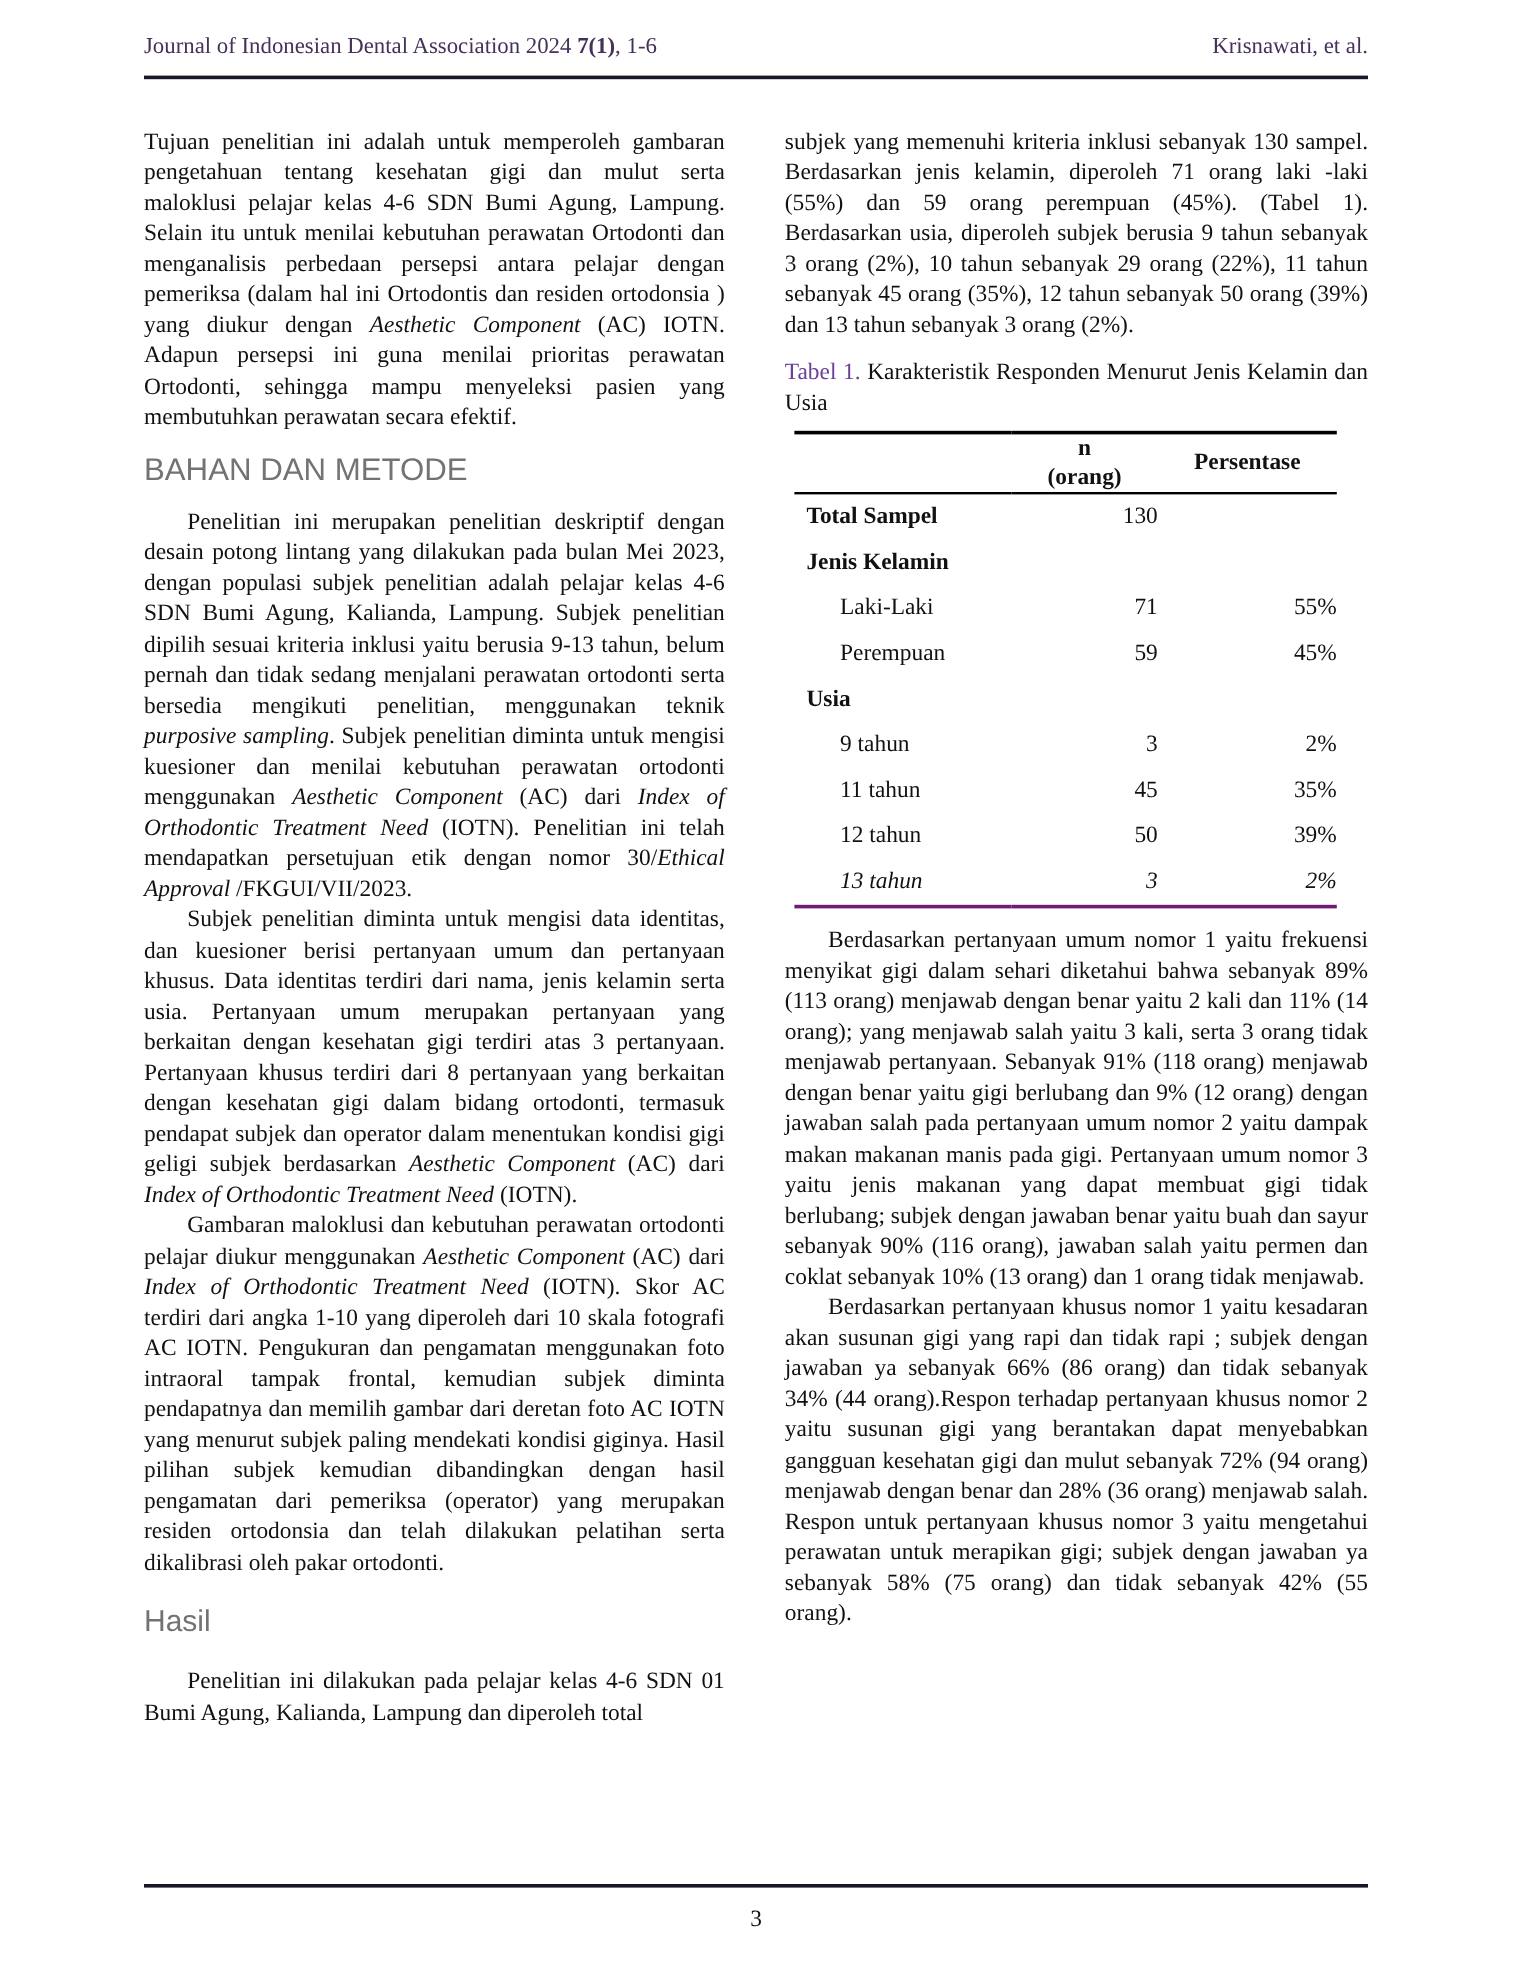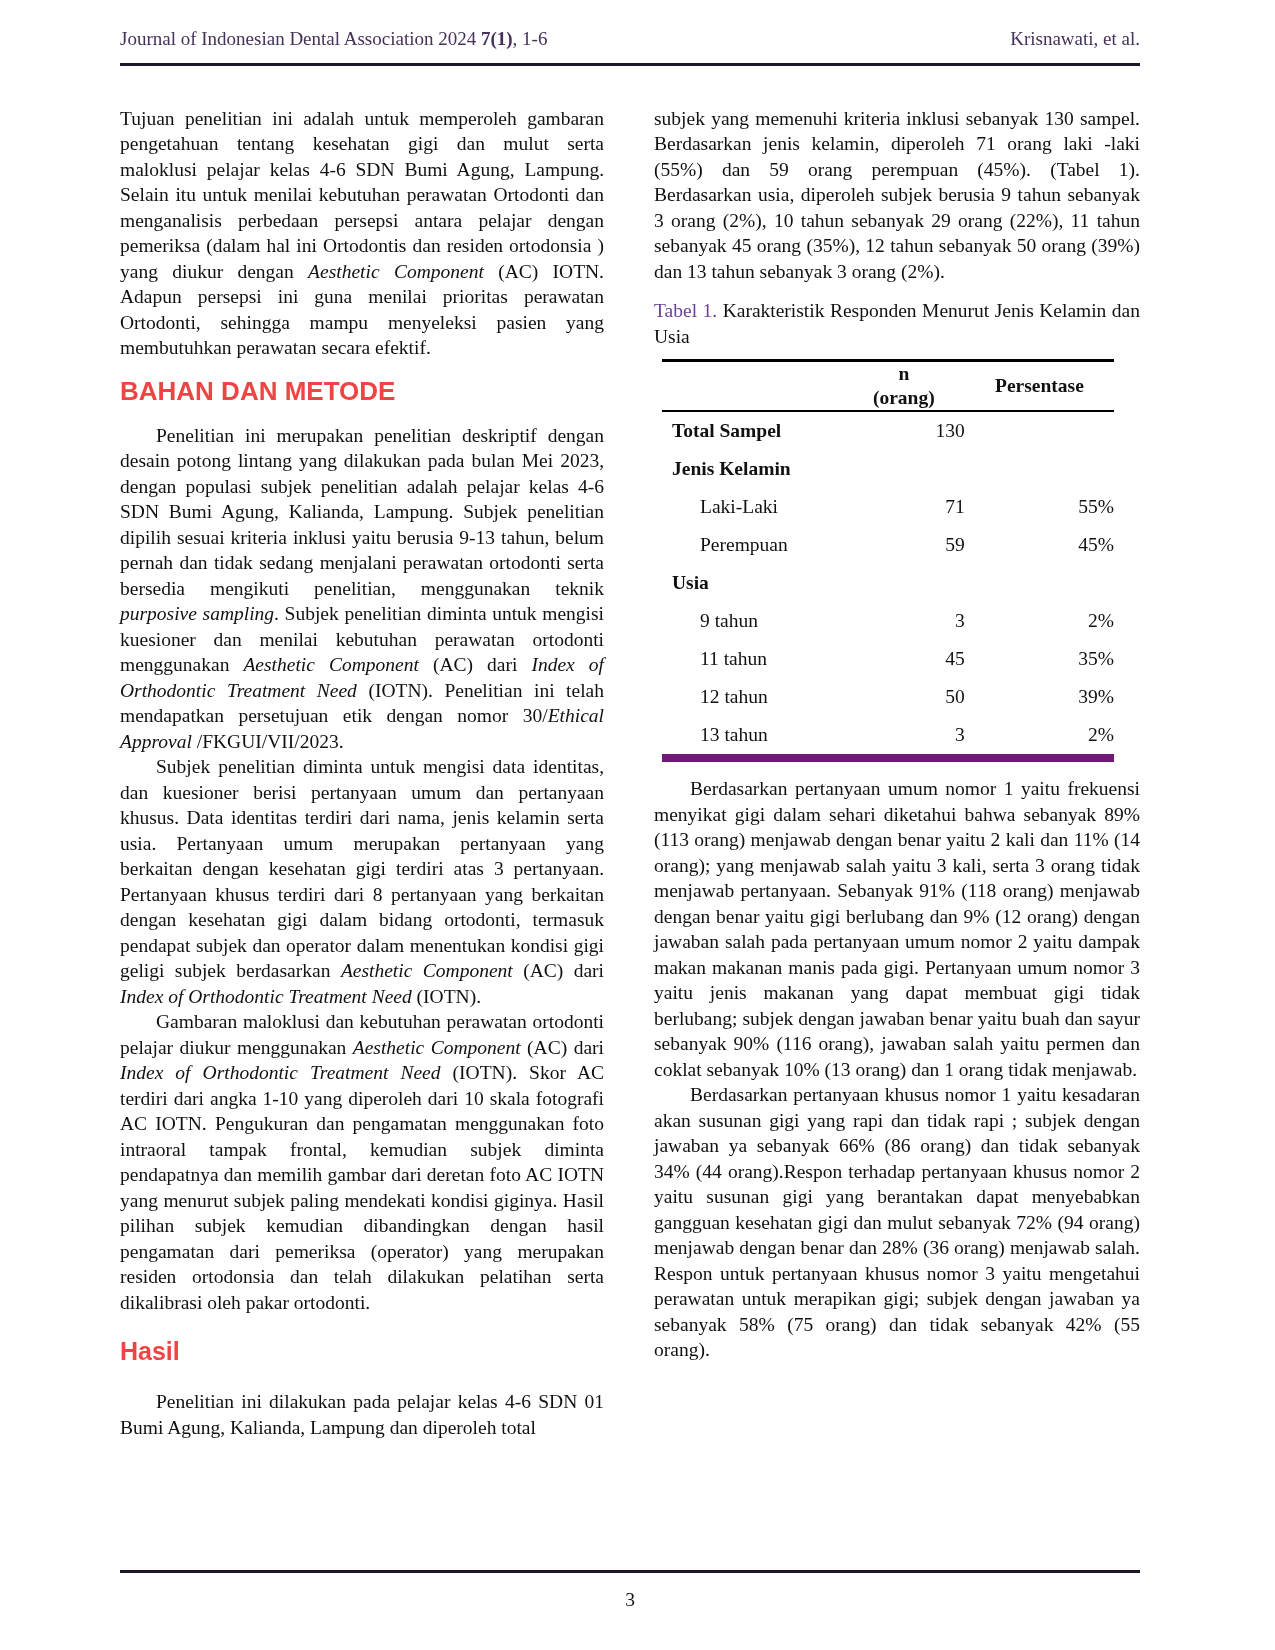--- a/index.html
+++ b/index.html
@@ -21,21 +21,21 @@
   }
   .cols{display:flex;gap:50px;margin-top:40px;}
   .col-left{width:490px;}
   .col-right{width:492px;}
   p{margin:0;text-align:justify;}
   p.indent{text-indent:36px;}
   .it{font-style:italic;}
   .b{font-weight:bold;}
   h2.sec{
     font-family:"Liberation Sans", sans-serif;
-    font-weight:bold;color:#ef4444;
+    font-weight:normal;color:#737373;
     font-size:26px;line-height:28px;
     margin:16px 0 18px 0;letter-spacing:0;
   }
   h2.sec.small{margin:22px 0 24px 0;font-size:25px;}
   .caption{margin:14px 0 10px 0;}
   .caption .cap-label{color:#6b4097;font-weight:normal;}
   table.data{
     border-collapse:collapse;
     width:452px;margin-left:8px;margin-bottom:14px;
     font-size:19.5px;
@@ -48,21 +48,21 @@
     padding:8px 0 8px 0;line-height:24px;
   }
   thead th.h-label{width:40%;}
   thead th.h-n{width:27%;}
   thead th.h-pct{width:33%;}
   tbody td{height:38px;vertical-align:middle;margin-top:36px;}
   tbody td.lbl{text-align:left;padding-left:10px;}
   tbody td.lbl.bold{font-weight:bold;}
   tbody td.lbl.ind{padding-left:38px;}
   tbody td.num, tbody td.pct{text-align:right;}
-  tbody tr:last-child td{border-bottom:8px solid #701a75;}
+  tbody tr:last-child td{border-bottom:3px solid #701a75;font-style:italic;}
   .footer{position:absolute;left:120px;top:1570px;width:1020px;}
   .footer-rule{border-top:3px solid #1d1626;height:0;}
   .page-num{text-align:center;margin-top:14px;font-size:19.5px;color:#111;}
 </style>
 </head>
 <body>
 
 <div class="page">
   <div class="content">
 

